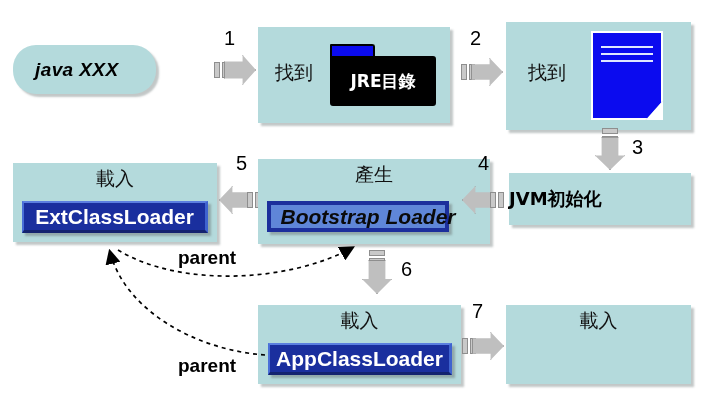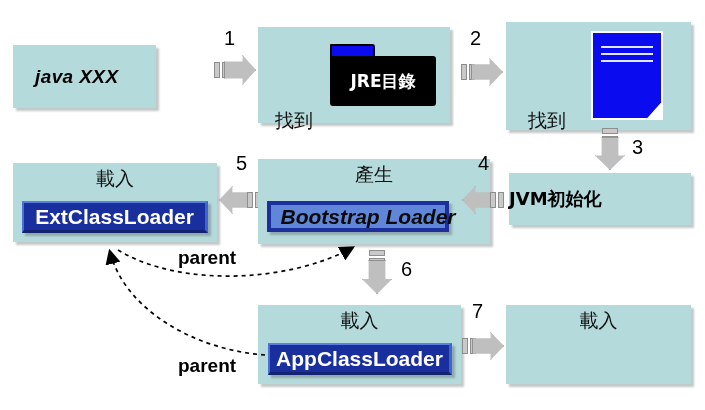--- a/index.html
+++ b/index.html
@@ -37,21 +37,20 @@
   .jvminit{
     text-align:left;font-weight:bold;font-size:18px;
     font-family:"DejaVu Sans","Liberation Sans",sans-serif;
   }
 
   
   .inline-label{
     position:absolute;font-size:19px;color:#111;
     font-family:"DejaVu Sans","Liberation Sans",sans-serif;
     white-space:nowrap;
-    margin-top:48px;
   }
 
   
   .folder{position:absolute;}
   .folder .tab{
     position:absolute;left:0;top:0;width:42%;height:32%;
     background:#0b0bef;border-top:2px solid #000;border-left:2px solid #000;border-right:2px solid #000;
     box-sizing:border-box;border-radius:1px 3px 0 0;
   }
   .folder .body{
@@ -153,21 +152,21 @@
   }
 
   
   #curves{position:absolute;left:0;top:0;width:705px;height:410px;pointer-events:none;}
 </style>
 </head>
 <body>
 
 <div id="stage">
 
-  <div class="panel plain" style="left:13px;top:45px;width:143px;height:63px;">
+  <div class="panel plain" style="left:13px;top:45px;width:143px;height:49px;border-radius:23px;">
     <div class="txt javatxt">java XXX</div>
   </div>
 
   <div class="barrow right" style="left:214px;top:55px;width:42px;height:30px;">
     <div class="tailseg" style="left:0;"></div>
     <div class="tailseg" style="left:8px;"></div>
     <div class="head"></div>
   </div>
   <div class="stepnum" style="left:224px;top:27px;">1</div>
 

